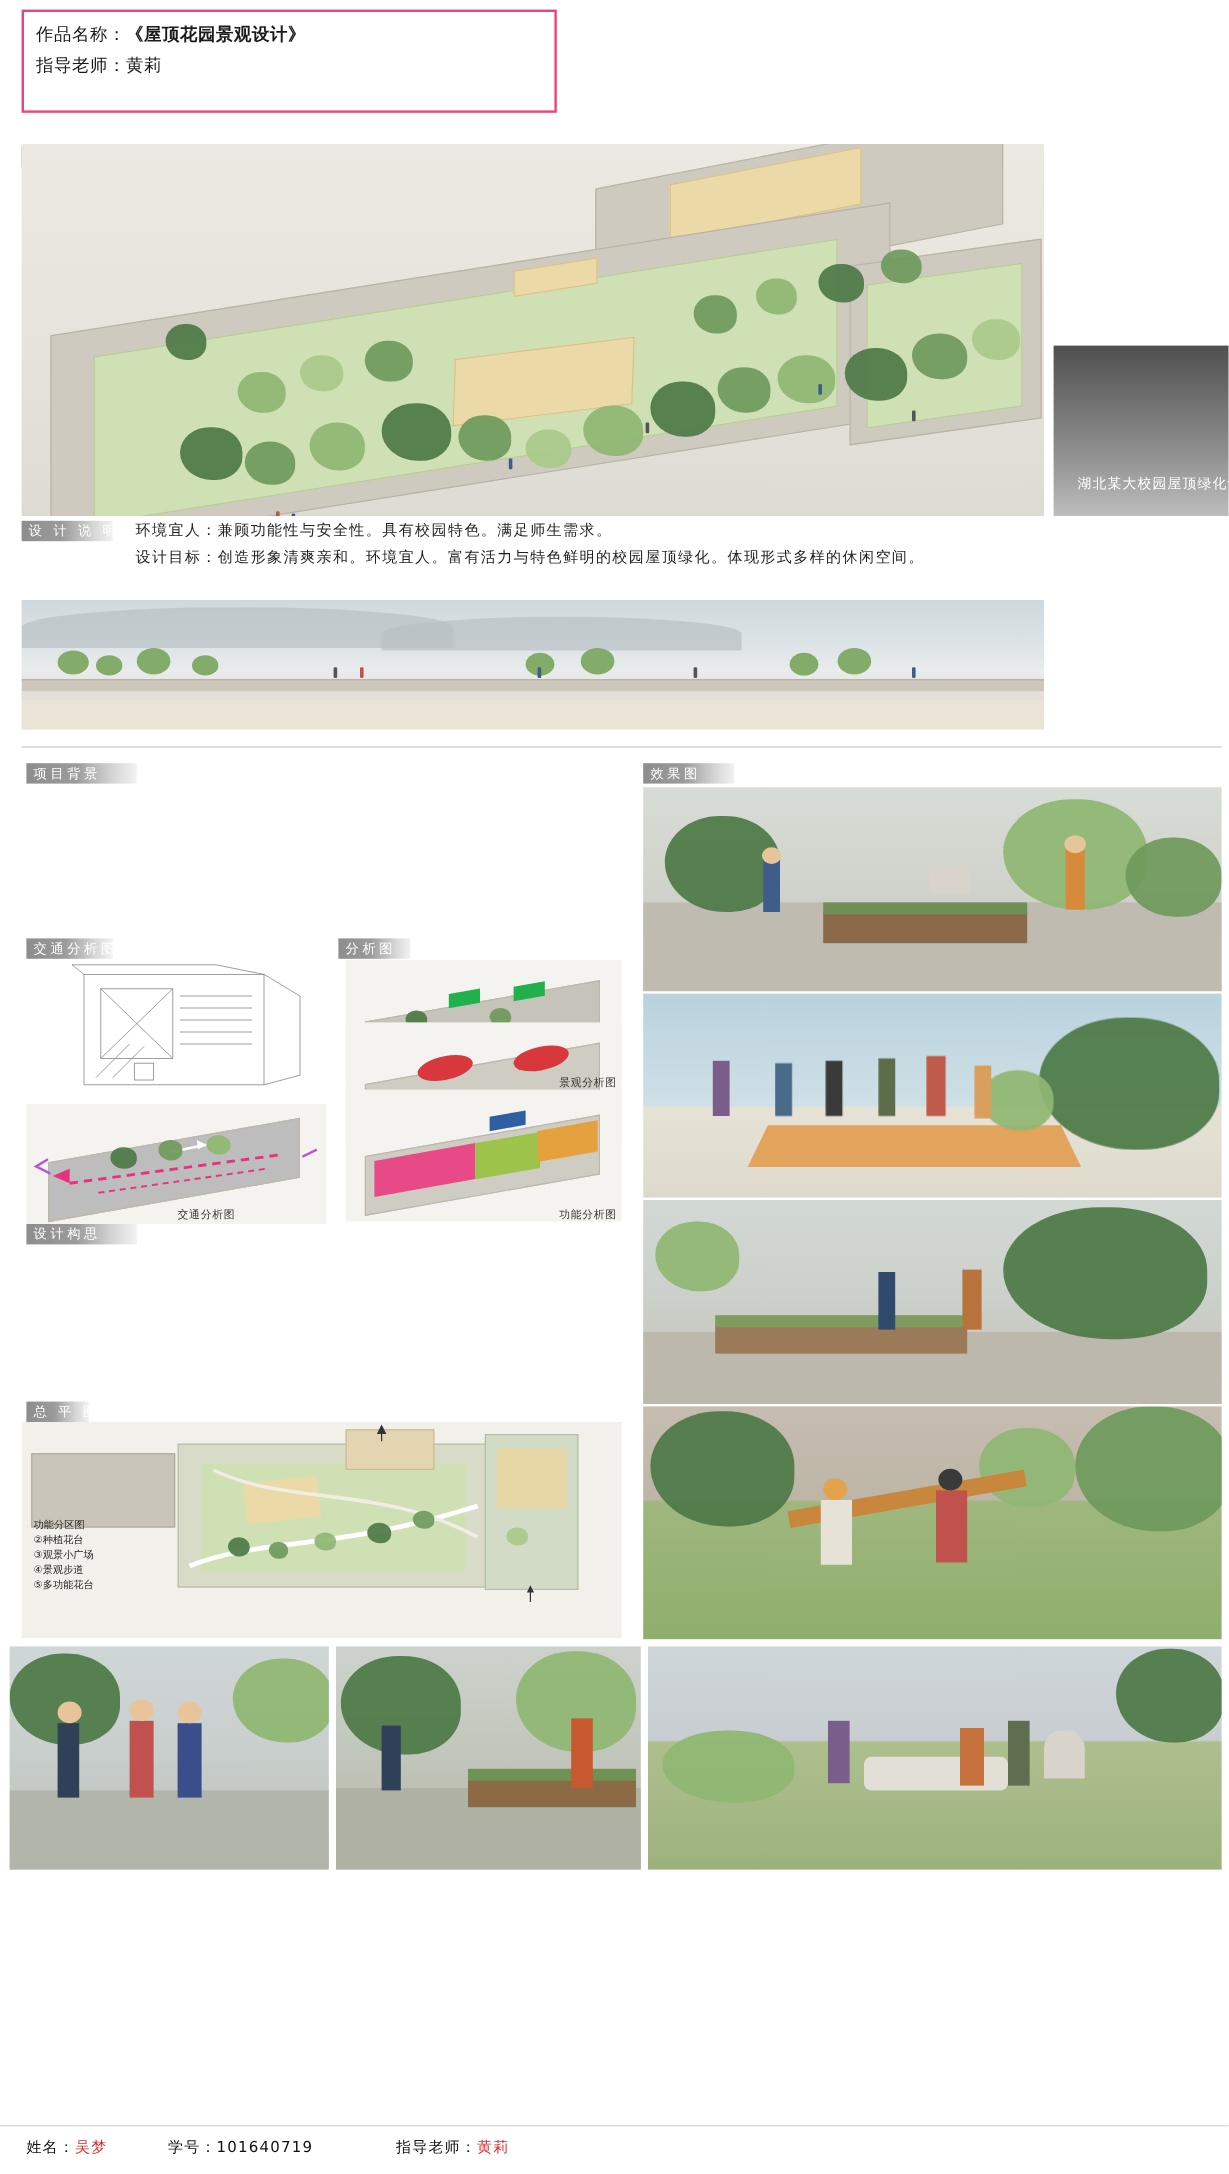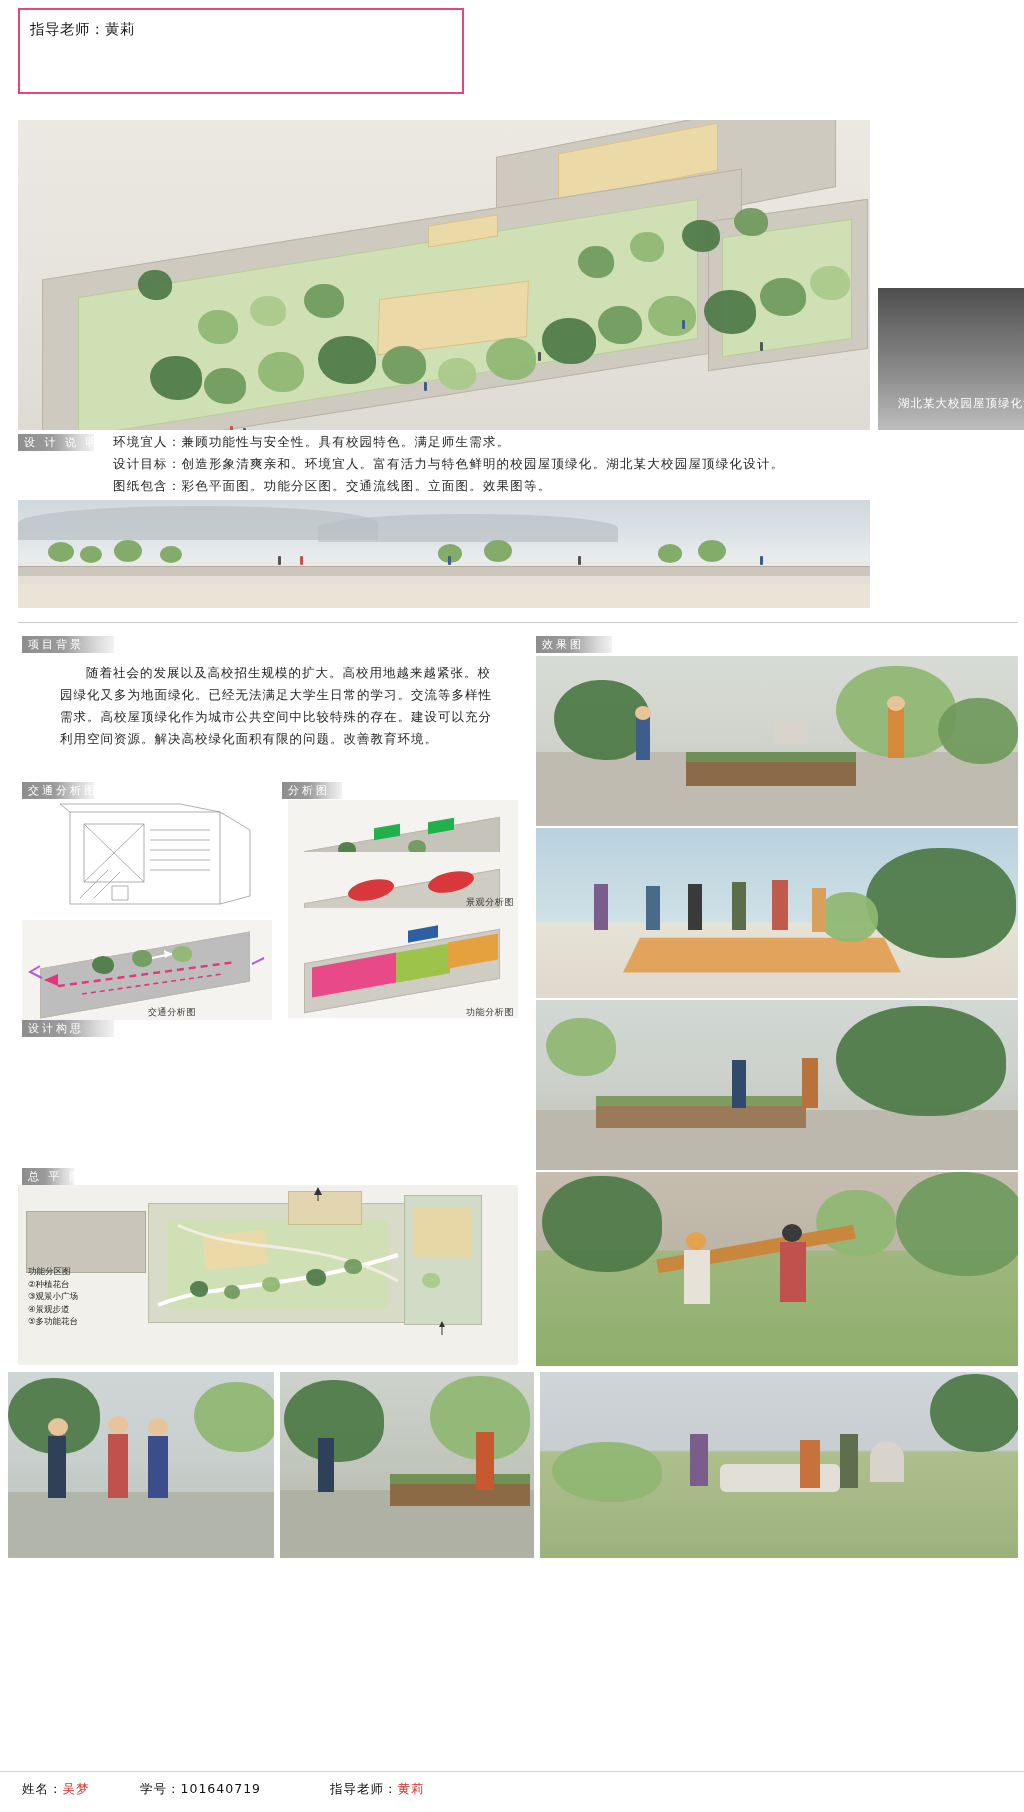--- a/index.html
+++ b/index.html
@@ -238,20 +238,23 @@
     width: 1024px; height: 1px;
     background: #d4d4d4;
   }
 </style>
 </head>
 <body>
 
 <div id="poster">
 
   <div class="header-box">
+    <div class="header-line">
+      <span>作品名称：</span><b>《屋顶花园景观设计》</b>
+    </div>
     <div class="header-line">
       <span>指导老师：</span><span>黄莉</span>
     </div>
   </div>
 
   <div class="tab" style="left:18px; top:122px; width:96px;">鸟 瞰 图</div>
 
   <div class="birdseye">
 
     <div class="be-slab" style="left:478px; top:4px; width:340px; height:96px; transform:skewY(-11deg);"></div>
@@ -294,22 +297,21 @@
     <div class="person b" style="left:664px; top:200px;"></div>
     <div class="person" style="left:742px; top:222px;"></div>
   </div>
 
   <div class="school-panel"></div>
   <div class="school-name">湖北某大校园屋顶绿化设计</div>
 
   <div class="tab" style="left:18px; top:434px; width:76px;">设 计 说 明</div>
   <div class="stmt-area">
     <div class="stmt-line" style="top:2px;">环境宜人：兼顾功能性与安全性。具有校园特色。满足师生需求。</div>
-    <div class="stmt-line" style="top:24px;">设计目标：创造形象清爽亲和。环境宜人。富有活力与特色鲜明的校园屋顶绿化。湖北某大校园屋顶绿化设计。</div>
-    <div class="stmt-line" style="top:46px;">图纸包含：彩色平面图。功能分区图。交通流线图。立面图。效果图等。</div>
+    <div class="stmt-line" style="top:24px;">设计目标：创造形象清爽亲和。环境宜人。富有活力与特色鲜明的校园屋顶绿化。体现形式多样的休闲空间。</div>
   </div>
 
   <div class="elevation">
     <div class="elev-mountain" style="left:0; top:6px; width:360px; height:34px; border-radius:50% 50% 0 0;"></div>
     <div class="elev-mountain" style="left:300px; top:14px; width:300px; height:28px; border-radius:50% 50% 0 0;"></div>
     <div class="elev-base"></div>
     <div class="elev-deck"></div>
     <div class="elev-tree" style="left:30px; top:42px; width:26px; height:20px;"></div>
     <div class="elev-tree" style="left:62px; top:46px; width:22px; height:17px;"></div>
     <div class="elev-tree" style="left:96px; top:40px; width:28px; height:22px;"></div>
@@ -322,21 +324,20 @@
     <div class="person r" style="left:282px; top:56px;"></div>
     <div class="person b" style="left:430px; top:56px;"></div>
     <div class="person" style="left:560px; top:56px;"></div>
     <div class="person b" style="left:742px; top:56px;"></div>
   </div>
   <div class="beige-strip"></div>
 
   <div class="divider"></div>
 
   <div class="tab" style="left:22px; top:636px; width:92px;">项目背景</div>
-  <div class="para" style="left:60px; top:662px; width:440px;">随着社会的发展以及高校招生规模的扩大。高校用地越来越紧张。校园绿化又多为地面绿化。已经无法满足大学生日常的学习。交流等多样性需求。高校屋顶绿化作为城市公共空间中比较特殊的存在。建设可以充分利用空间资源。解决高校绿化面积有限的问题。改善教育环境。</div>
 
   <div class="tab" style="left:22px; top:782px; width:72px;">交通分析图</div>
   <div class="frame sketch-plan" style="left:50px; top:800px; width:220px; height:120px;">
     <svg width="220" height="120" viewBox="0 0 220 120">
       <g stroke="#8c8c8c" stroke-width="0.7" fill="none">
         <rect x="20" y="12" width="150" height="92"></rect>
         <rect x="34" y="24" width="60" height="58"></rect>
         <path d="M34 24 L94 82 M94 24 L34 82"></path>
         <path d="M100 30 L160 30 M100 40 L160 40 M100 50 L160 50 M100 60 L160 60 M100 70 L160 70"></path>
         <rect x="62" y="86" width="16" height="14"></rect>

